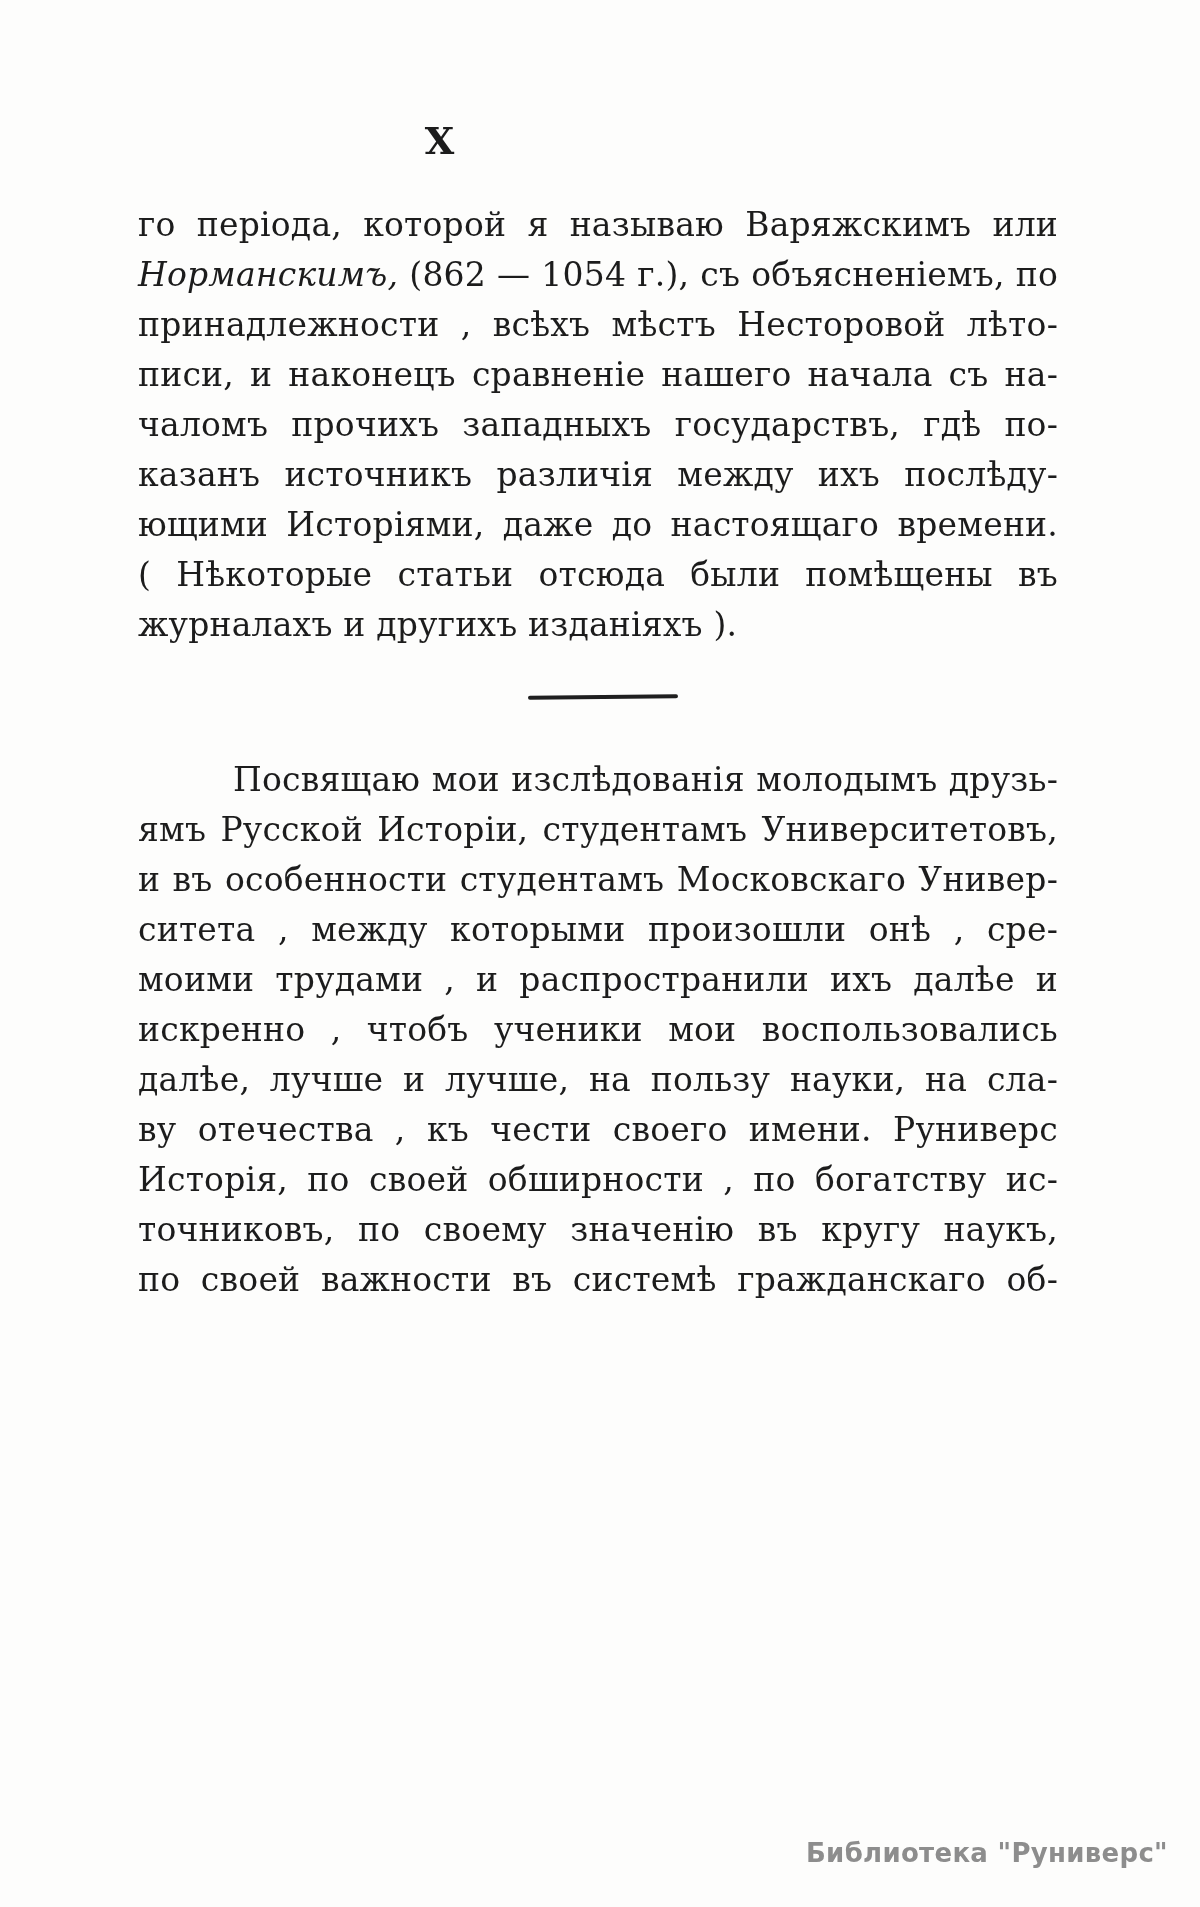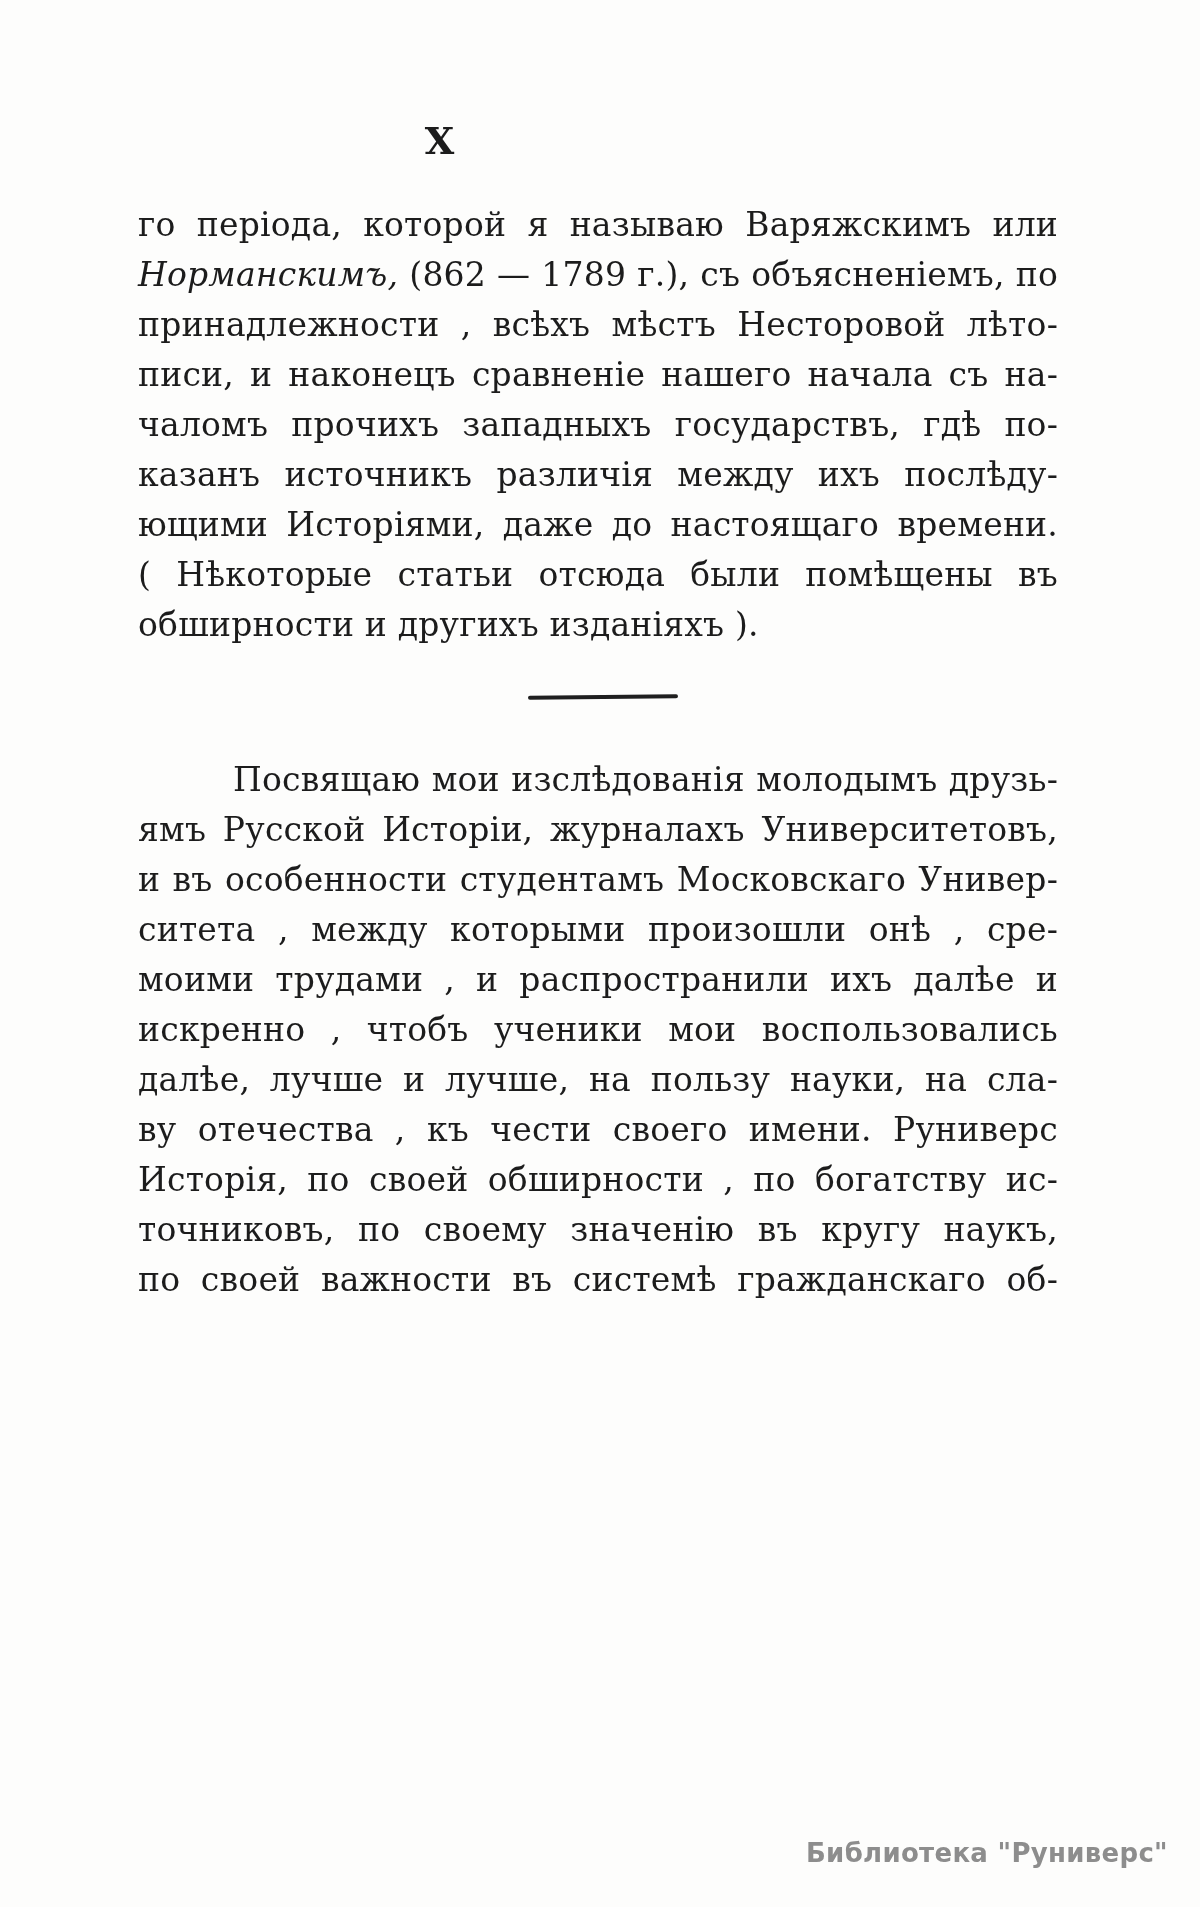--- a/index.html
+++ b/index.html
@@ -62,35 +62,35 @@
   }
 </style>
 </head>
 <body>
 
 <div class="page">
   <div class="page-number">X</div>
 
   <div class="text-col para1">
       <div class="line"><span>го періода, которой я называю Варяжскимъ или</span></div>
-      <div class="line"><em>Норманскимъ,</em><span> (862 — 1789 г.), съ объясненіемъ, по</span></div>
+      <div class="line"><em>Норманскимъ,</em><span> (862 — 1054 г.), съ объясненіемъ, по</span></div>
       <div class="line"><span>принадлежности , всѣхъ мѣстъ Несторовой лѣто-</span></div>
       <div class="line"><span>писи, и наконецъ сравненіе нашего начала съ на-</span></div>
       <div class="line"><span>чаломъ прочихъ западныхъ государствъ, гдѣ по-</span></div>
       <div class="line"><span>казанъ источникъ различія между ихъ послѣду-</span></div>
       <div class="line"><span>ющими Исторіями, даже до настоящаго времени.</span></div>
       <div class="line"><span>( Нѣкоторые статьи отсюда были помѣщены въ</span></div>
-      <div class="line noj"><span>обширности и другихъ изданіяхъ ).</span></div>
+      <div class="line noj"><span>журналахъ и другихъ изданіяхъ ).</span></div>
     </div>
 
   <div class="divider"></div>
 
   <div class="text-col para2">
       <div class="line indent"><span>Посвящаю мои изслѣдованія молодымъ друзь-</span></div>
-      <div class="line"><span>ямъ Русской Исторіи, журналахъ Университетовъ,</span></div>
+      <div class="line"><span>ямъ Русской Исторіи, студентамъ Университетовъ,</span></div>
       <div class="line"><span>и въ особенности студентамъ Московскаго Универ-</span></div>
       <div class="line"><span>ситета , между которыми произошли онѣ , сре-</span></div>
       <div class="line"><span>моими трудами , и распространили ихъ далѣе и</span></div>
       <div class="line"><span>искренно , чтобъ ученики мои воспользовались</span></div>
       <div class="line"><span>далѣе, лучше и лучше, на пользу науки, на сла-</span></div>
       <div class="line"><span>ву отечества , къ чести своего имени. Руниверс</span></div>
       <div class="line"><span>Исторія, по своей обширности , по богатству ис-</span></div>
       <div class="line"><span>точниковъ, по своему значенію въ кругу наукъ,</span></div>
       <div class="line"><span>по своей важности въ системѣ гражданскаго об-</span></div>
       <div class="line"></div>

